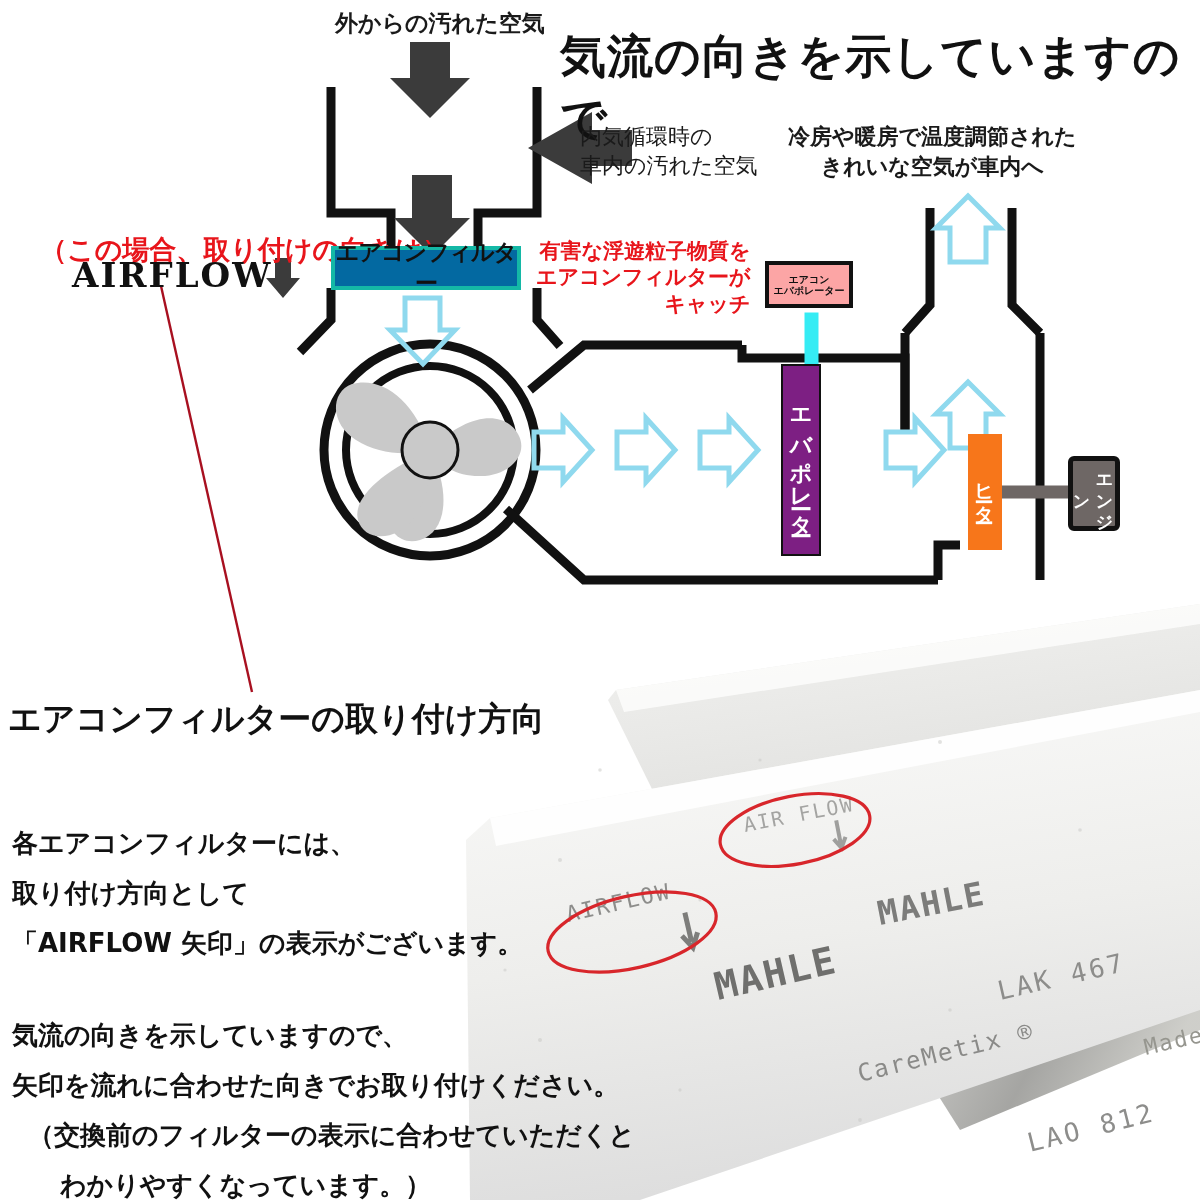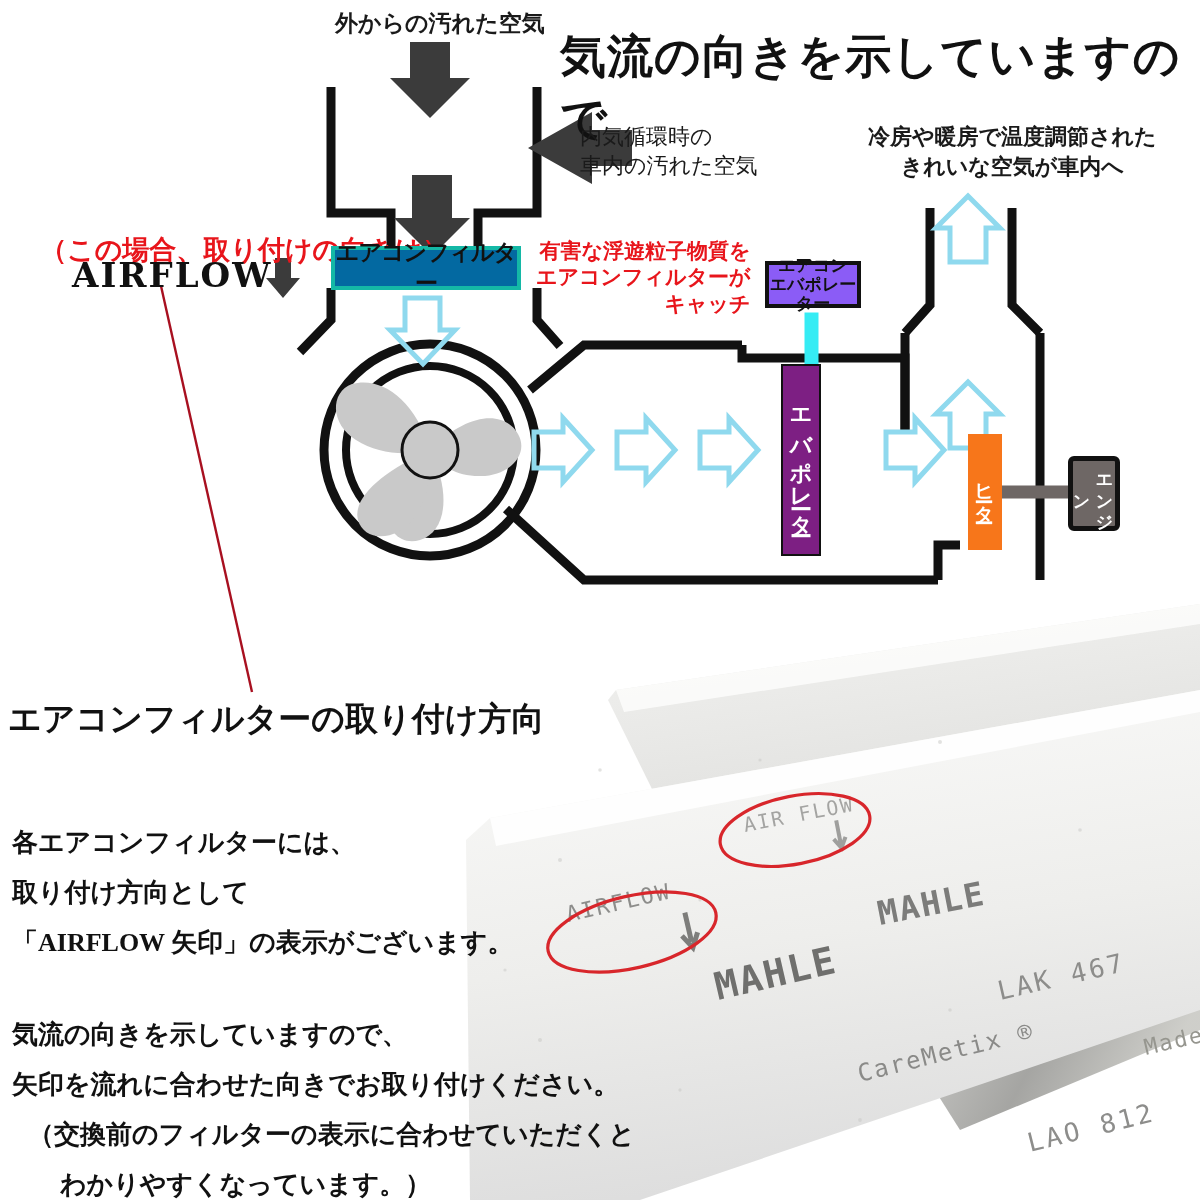--- a/index.html
+++ b/index.html
@@ -1,29 +1,29 @@
 <!DOCTYPE html>
 <html><head>
 <meta charset="utf-8">
 <style>
   html,body{margin:0;padding:0;background:#fff;}
   body{width:1200px;height:1200px;position:relative;overflow:hidden;
        font-family:"DejaVu Sans","Liberation Sans",sans-serif;}
   #root{position:absolute;inset:0;width:1200px;height:1200px;background:#ffffff;}
   .abs{position:absolute;}
   .jp{font-family:"DejaVu Sans","Liberation Sans",sans-serif;font-weight:bold;}
-  .nowrap{white-space:nowrap;font-family:Liberation Serif, serif;}
+  .nowrap{white-space:nowrap;}
 
   
   #title{left:560px;top:26px;font-size:46px;font-weight:bold;color:#111;letter-spacing:1px;}
 
   
   #lbl-outside{left:335px;top:8px;font-size:23px;font-weight:bold;color:#1a1a1a;}
   #lbl-recirc{left:580px;top:122px;font-size:22px;font-weight:normal;color:#1a1a1a;line-height:1.32;}
-  #lbl-clean{left:868px;top:122px;font-size:22px;font-weight:bold;color:#1a1a1a;line-height:1.38;text-align:center;}
+  #lbl-clean{left:788px;top:122px;font-size:22px;font-weight:bold;color:#1a1a1a;line-height:1.38;text-align:center;}
   #lbl-catch{left:536px;top:238px;font-size:21px;font-weight:bold;color:#e8151b;line-height:1.26;}
   #lbl-catch .c{display:block;text-align:right;}
 
   
   #anno-paren{left:4px;top:232px;font-size:27px;font-weight:bold;color:#e8151b;margin-left:36px;}
   #anno-airflow{left:72px;top:255px;font-size:34px;font-weight:bold;color:#111;
       font-family:"DejaVu Serif","Liberation Serif",serif;letter-spacing:2px;}
 
   
   #hl1{left:8px;top:697px;font-size:33px;font-weight:bold;color:#111;letter-spacing:0px;}
@@ -34,22 +34,22 @@
   #p1{left:12px;top:818px;line-height:50px;}
   #p2{left:12px;top:1010px;line-height:50px;}
   #p2 .ind{padding-left:16px;display:block;}
   #p2 .ind2{padding-left:48px;display:block;}
 
   
   .box{box-sizing:border-box;display:flex;align-items:center;justify-content:center;
        font-weight:bold;text-align:center;}
   #filter-box{left:331px;top:246px;width:190px;height:44px;background:#0369a1;
       border:4px solid #14b8a6;font-size:23px;color:#111;letter-spacing:-1px;}
-  #refrig-box{left:765px;top:261px;width:96px;height:47px;background:#8b5cf6;
-      border:4px solid #111;font-size:17px;color:#111;line-height:1.1;}
+  #refrig-box{left:765px;top:261px;width:88px;height:47px;background:#fca5a5;
+      border:4px solid #111;font-size:10px;color:#111;line-height:1.1;}
   #evap-box{left:781px;top:364px;width:40px;height:192px;background:#7d1f83;
       border:2px solid #111;color:#fff;font-size:22px;
       writing-mode:vertical-rl;text-orientation:upright;letter-spacing:1px;}
   #heater-box{left:968px;top:434px;width:34px;height:116px;background:#f7761a;
       color:#fff;font-size:19px;writing-mode:vertical-rl;text-orientation:upright;}
   #engine-box{left:1068px;top:456px;width:52px;height:75px;background:#6e6765;
       border:5px solid #111;color:#fff;font-size:17px;
       writing-mode:vertical-rl;text-orientation:upright;border-radius:6px;}
 
   

